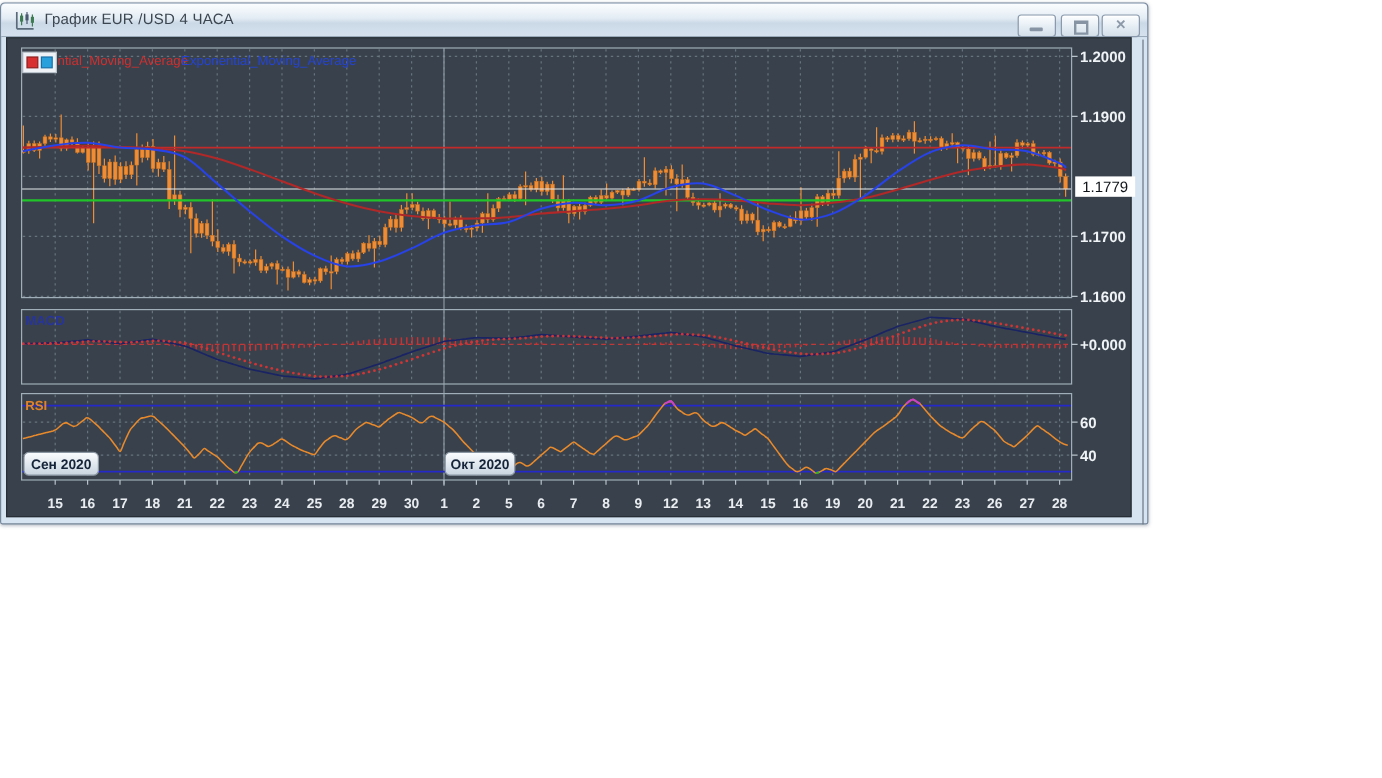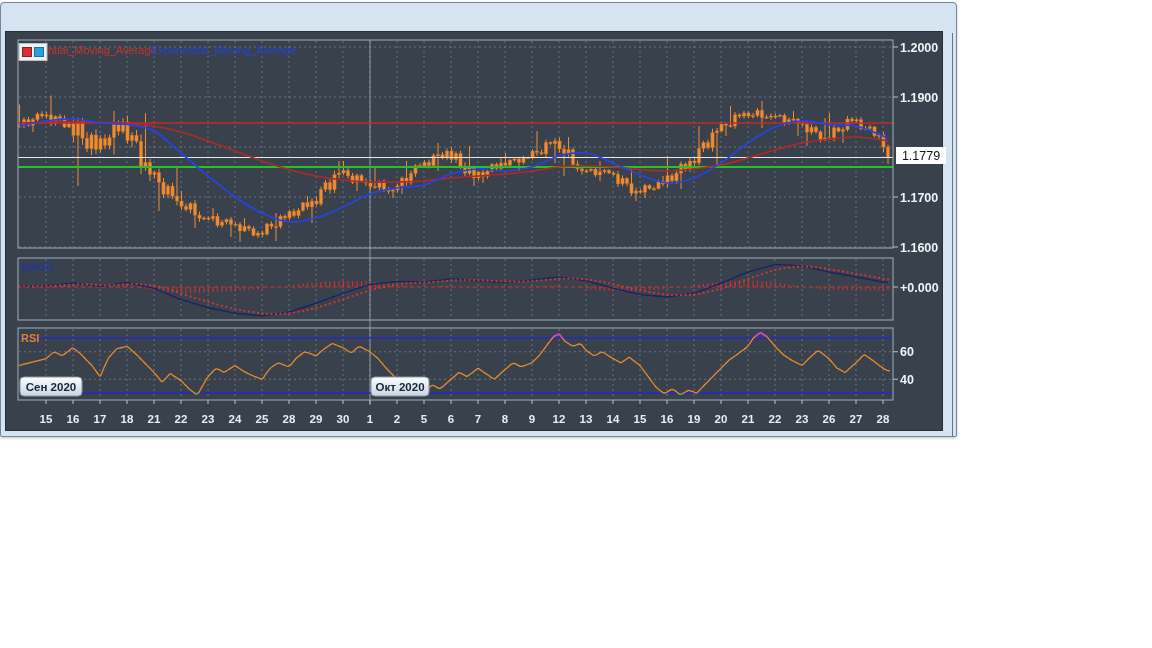--- a/index.html
+++ b/index.html
@@ -23,20 +23,42 @@
           background:#39424C;border:1px solid #272E36;}
   .right-track{position:absolute;left:951px;top:30px;width:1px;height:404px;background:#6A7684;}
   svg text{font-family:"Liberation Sans","DejaVu Sans",sans-serif;}
 </style>
 </head>
 <body>
 
 <div class="screen">
 
   <div class="window">
+    <div class="titlebar">
+      <svg class="title-icon" viewBox="0 0 18 18">
+        <line x1="2" y1="2" x2="2" y2="16" stroke="#5A6A7A" stroke-width="1.4"></line>
+        <line x1="2" y1="16" x2="16" y2="16" stroke="#5A6A7A" stroke-width="1.4"></line>
+        <line x1="6" y1="3" x2="6" y2="13" stroke="#3E7A52" stroke-width="1"></line>
+        <rect x="4.7" y="5" width="2.6" height="5" fill="#3E7A52"></rect>
+        <line x1="10.5" y1="2" x2="10.5" y2="12" stroke="#4A5870" stroke-width="1"></line>
+        <rect x="9.2" y="4" width="2.6" height="5" fill="#4A5870"></rect>
+        <line x1="15" y1="4" x2="15" y2="14" stroke="#3E7A52" stroke-width="1"></line>
+        <rect x="13.7" y="6" width="2.6" height="5" fill="#3E7A52"></rect>
+      </svg>
+      <span class="title-text">График EUR /USD  4 ЧАСА</span>
+      <div class="win-btn" style="left:847px" title="">
+        <span class="glyph-min"></span>
+      </div>
+      <div class="win-btn" style="left:883px">
+        <span class="glyph-res"></span>
+      </div>
+      <div class="win-btn" style="left:917px">
+        <span class="glyph-x">✕</span>
+      </div>
+    </div>
     <div class="client"></div>
     <div class="right-track"></div>
   </div>
 
   <svg id="chart" width="958" height="440" style="position:absolute;left:0;top:0;">
       <g>
         <line x1="46" y1="41" x2="46" y2="247" stroke="#76838E" stroke-width="1" stroke-dasharray="2 3" opacity="0.75"></line>
         <line x1="46" y1="259" x2="46" y2="319" stroke="#76838E" stroke-width="1" stroke-dasharray="2 3" opacity="0.75"></line>
         <line x1="46" y1="329" x2="46" y2="399" stroke="#76838E" stroke-width="1" stroke-dasharray="2 3" opacity="0.75"></line>
         <line x1="73" y1="41" x2="73" y2="247" stroke="#76838E" stroke-width="1" stroke-dasharray="2 3" opacity="0.75"></line>

